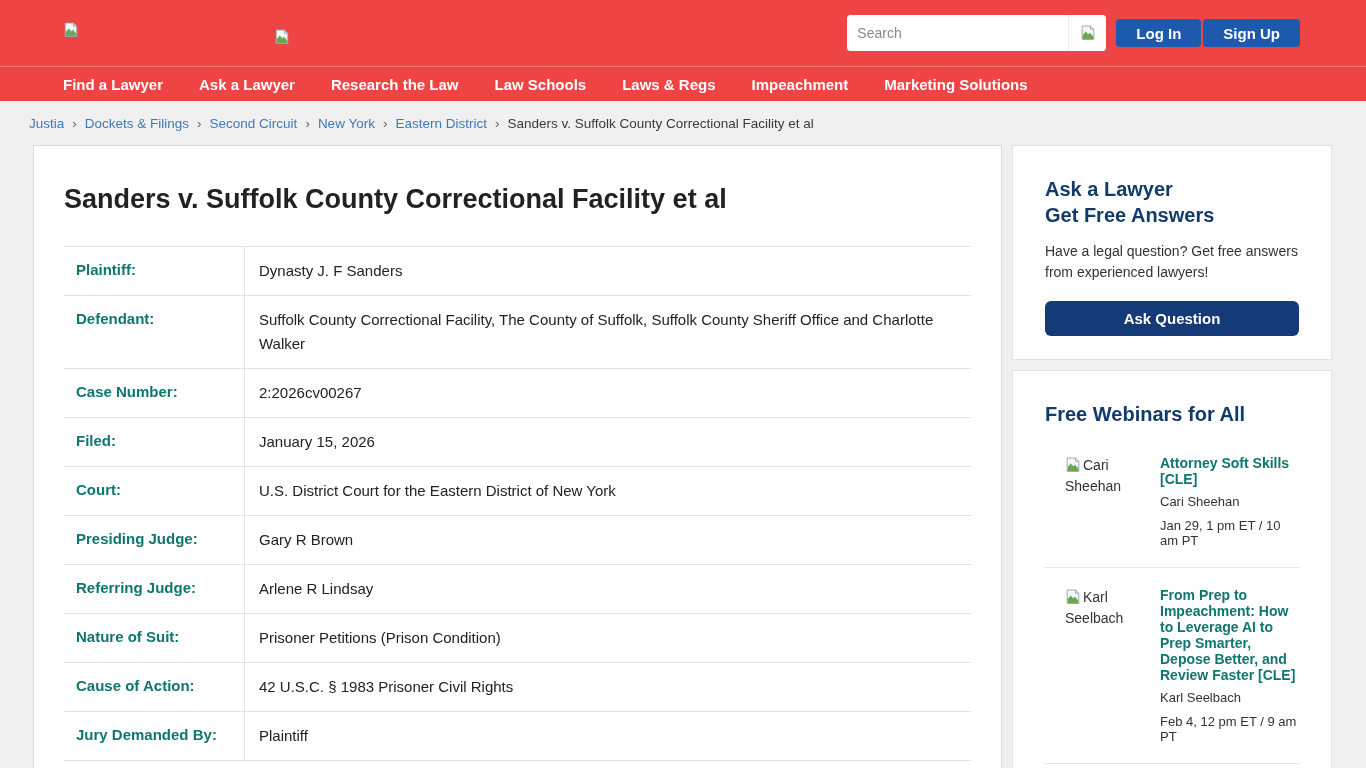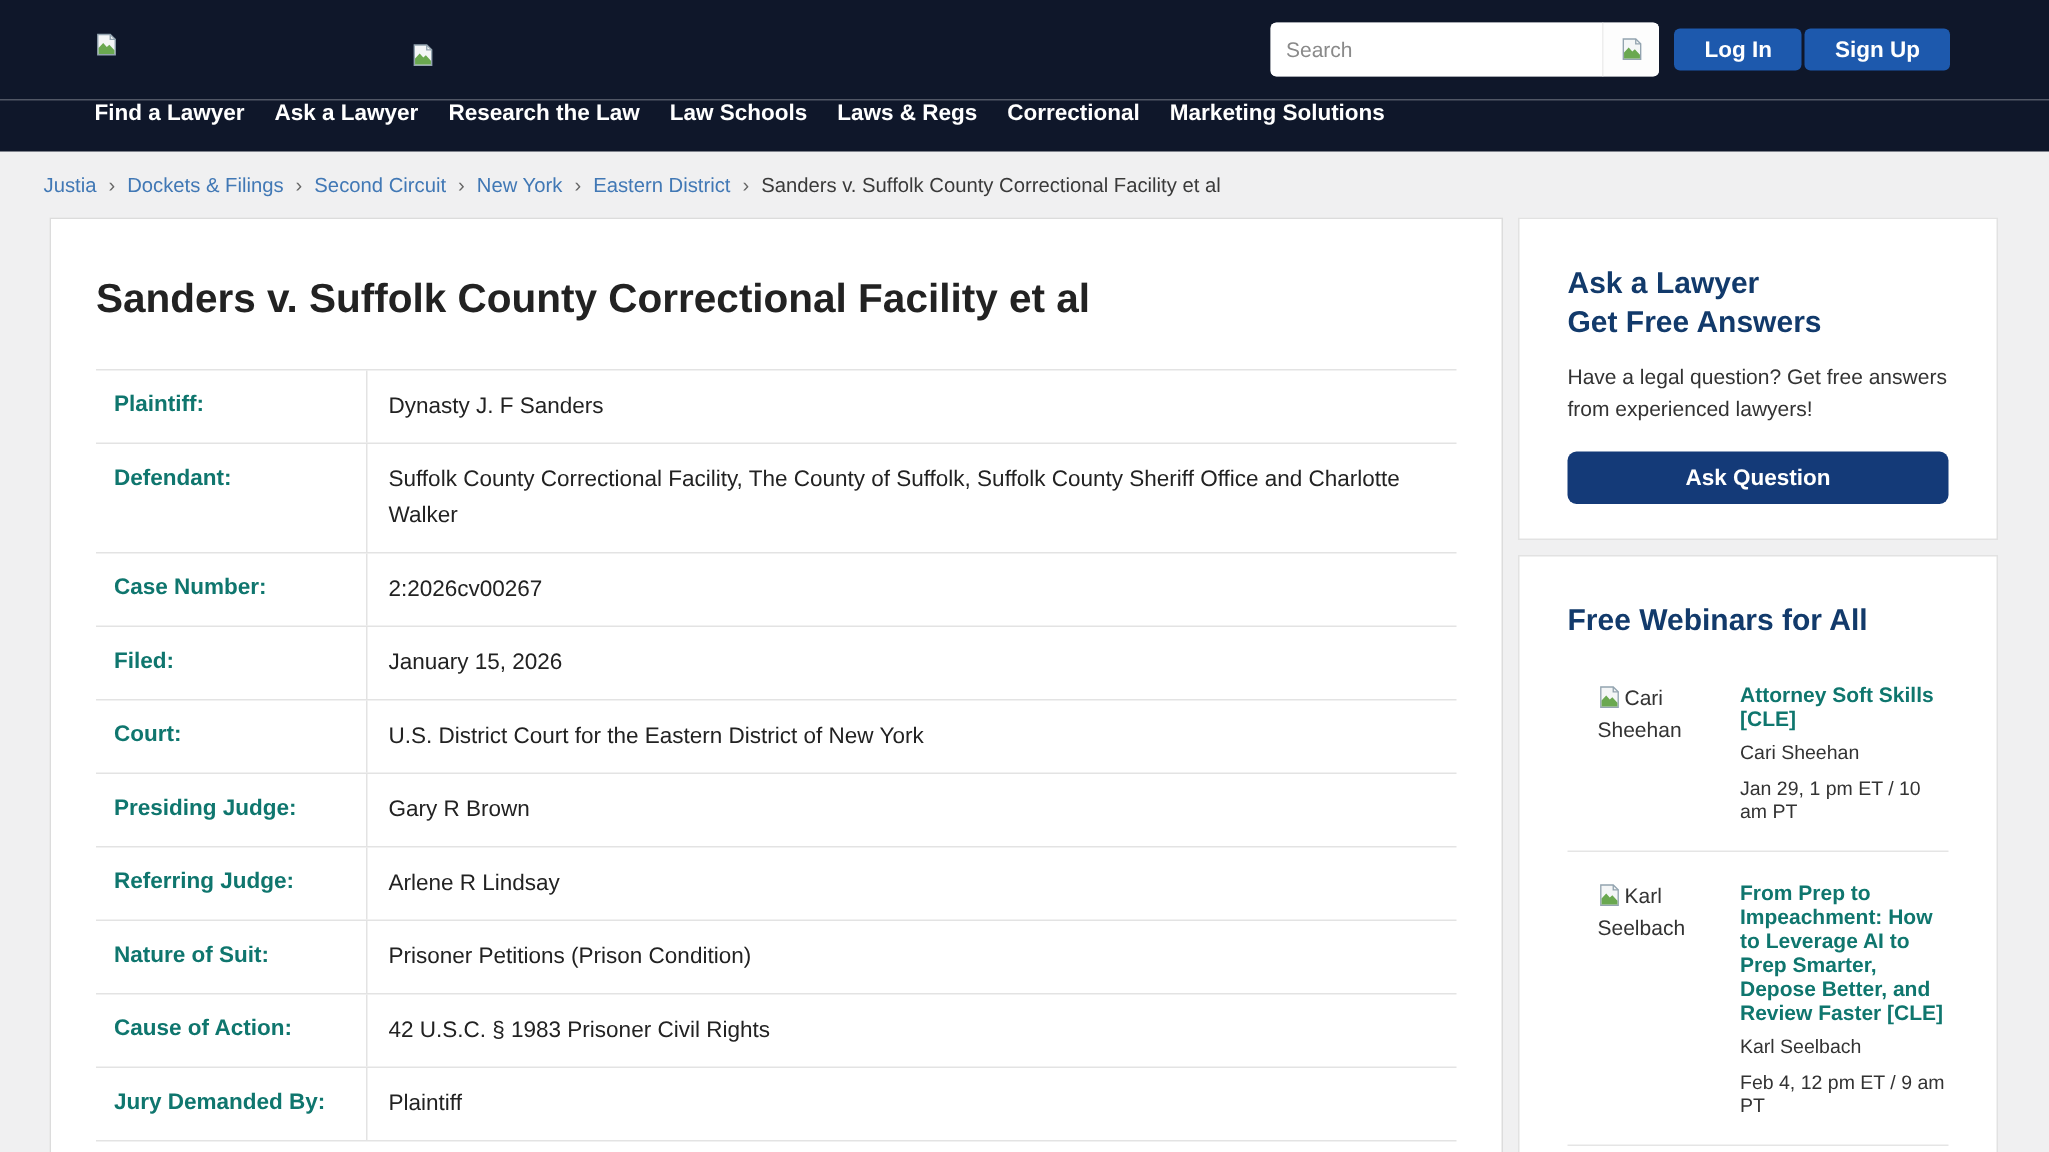--- a/index.html
+++ b/index.html
@@ -1,32 +1,32 @@
 <!DOCTYPE html>
 <html><head>
 <meta charset="utf-8">
 <style>
   * { margin:0; padding:0; box-sizing:border-box; }
   html,body { width:1366px; height:768px; overflow:hidden; }
   body { font-family:"Liberation Sans", sans-serif; background:#f0f0f1; color:#222; }
 
   
-  .site-header { background:#0f172a; }
+  .site-header { background:#ef4444; }
   .header-top { display:flex; align-items:center; height:66px; padding:0 66px 0 63px; }
   .logo-slot { display:inline-flex; }
   .logo-slot.first { margin-right:195px; margin-top:-6px; }
   .logo-slot.second { margin-top:8px; }
   .spacer { flex:1; }
   .searchbox { display:flex; align-items:center; width:259px; height:36px; background:#fff; border-radius:4px; overflow:hidden; margin-right:10px; }
   .searchbox input { flex:1; border:none; outline:none; height:100%; padding:0 10px; font-size:14px; font-family:"Liberation Sans", sans-serif; color:#333; }
   .searchbox input::placeholder { color:#8a8a8a; }
   .search-btn { width:38px; height:100%; border:none; background:#fdfdfd; border-left:1px solid #eee; cursor:pointer; display:flex; align-items:center; justify-content:center; }
   .hbtn { height:28px; padding:0 20px; border:none; background:#1d59ad; color:#fff; font-weight:bold; font-size:15px; border-radius:4px; cursor:pointer; font-family:"Liberation Sans", sans-serif; }
   .hbtn + .hbtn { margin-left:2px; }
-  .header-nav { display:flex; align-items:flex-start; height:35px; padding:0 63px; border-top:1px solid rgba(255,255,255,0.28); gap:20px; }
+  .header-nav { display:flex; align-items:center; height:35px; padding:0 63px; border-top:1px solid rgba(255,255,255,0.28); gap:36px; }
   .header-nav a { color:#fff; font-weight:bold; font-size:15px; text-decoration:none; white-space:nowrap; }
 
   
   .breadcrumb { display:flex; align-items:center; height:44px; padding:0 29px; font-size:13.5px; white-space:nowrap; }
   .breadcrumb a { color:#4178b5; text-decoration:none; }
   .breadcrumb .sep { color:#666; margin:0 8px; }
   .breadcrumb .current { color:#3a3a3a; }
 
   
   .page { display:flex; padding:0 34px 0 33px; gap:10px; align-items:flex-start; }
@@ -95,21 +95,21 @@
     </div>
     <button class="hbtn">Log In</button>
     <button class="hbtn">Sign Up</button>
   </div>
   <nav class="header-nav">
     <a href="#">Find a Lawyer</a>
     <a href="#">Ask a Lawyer</a>
     <a href="#">Research the Law</a>
     <a href="#">Law Schools</a>
     <a href="#">Laws &amp; Regs</a>
-    <a href="#">Correctional</a>
+    <a href="#">Impeachment</a>
     <a href="#">Marketing Solutions</a>
   </nav>
 </header>
 
 <div class="breadcrumb">
   <a href="#">Justia</a>
   <span class="sep">›</span>
   <a href="#">Dockets &amp; Filings</a>
   <span class="sep">›</span>
   <a href="#">Second Circuit</a>

